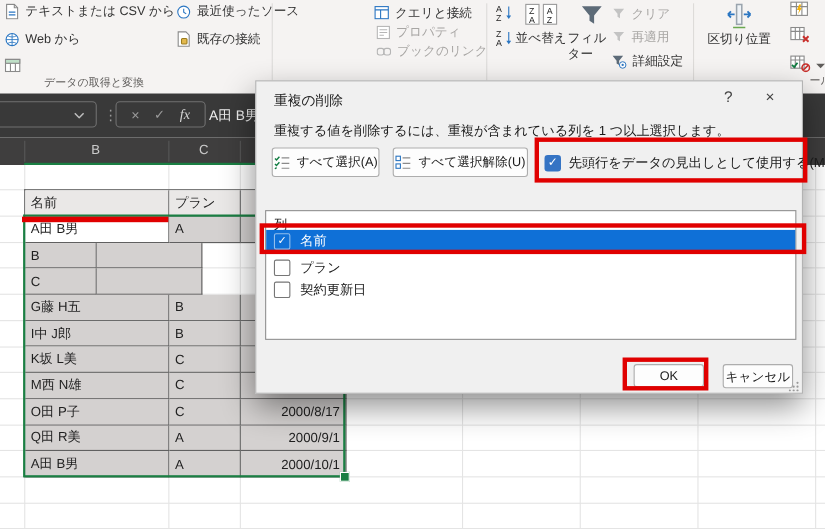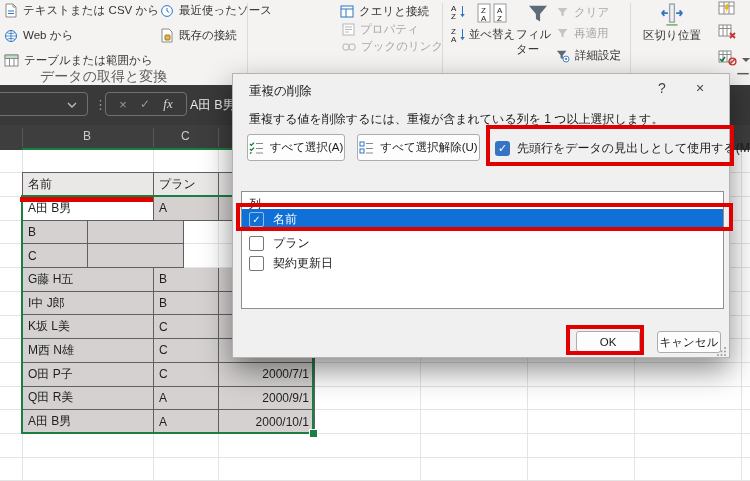--- a/index.html
+++ b/index.html
@@ -5,21 +5,21 @@
   html,body{margin:0;padding:0;background:#fff}
   .screen{position:relative;width:750px;height:481px;overflow:hidden;background:#fff;
           font-family:"Liberation Sans","DejaVu Sans",sans-serif;color:#333}
   .abs{position:absolute}
   
   .ribbon{position:absolute;left:0;top:0;width:750px;height:85px;background:#f5f3f2;font-size:11.5px}
   .ritem{position:absolute;display:flex;align-items:center;gap:5px;white-space:nowrap;color:#333}
   .ritem.dis{color:#a8a6a4}
   .bigbtn{position:absolute;display:flex;flex-direction:column;align-items:center;gap:1px;font-size:11.5px;color:#333}
   .gsep{position:absolute;top:3px;height:76px;width:1px;background:#dddbd9}
-  .glabel{position:absolute;font-size:14px;color:#5f5d5b;white-space:nowrap}
+  .glabel{position:absolute;font-size:10px;color:#5f5d5b;white-space:nowrap}
   .caret{display:inline-block;width:0;height:0;border-left:4px solid transparent;border-right:4px solid transparent;border-top:4px solid #5f5d5b;vertical-align:middle;margin-left:2px}
   .ric{flex:none;display:block}
   
   .frow{position:absolute;left:0;top:85px;width:750px;height:40px;background:#393939}
   .fxbox{position:absolute;top:7px;height:24px;border:1px solid #707070;border-radius:4px;box-sizing:border-box;
          display:flex;align-items:center;justify-content:space-evenly;color:#c9c9c9}
   .dots{position:absolute;left:94px;top:12px;color:#9a9a9a;font-size:13px}
   .fval{position:absolute;left:190px;top:12px;color:#ececec;font-size:12.5px}
   
   .chead{position:absolute;left:0;top:125px;width:750px;height:25px;background:#3f3e3e;color:#cbcbcb;font-size:12px}
@@ -94,21 +94,20 @@
           <rect x="5" y="7" width="5" height="5" rx="1" fill="#e2b84d" stroke="#9a7b1e"></rect>
         </svg>
       <span>既存の接続</span>
     </div>
     <div class="ritem" style="left:4px;top:53px">
       <svg class="ric" width="15" height="13" viewBox="0 0 15 13">
           <rect x="1" y="1" width="13" height="11" fill="#fff" stroke="#8a8a8a"></rect>
           <path d="M1 4.5h13M5.5 1v11M10 1v11" stroke="#8a8a8a"></path>
           <path d="M1 1h13v3.5H1z" fill="#bfe0c8" stroke="#8a8a8a"></path>
         </svg>
-      <span>テーブルまたは範囲から</span>
     </div>
     <div class="glabel" style="left:40px;top:68px">データの取得と変換</div>
 
     <div class="gsep" style="left:247px"></div>
 
     <div class="ritem" style="left:340px;top:4px">
       <svg class="ric" width="14" height="13" viewBox="0 0 14 13">
           <rect x="1" y="1" width="12" height="11" fill="#fff" stroke="#2b76c2"></rect>
           <path d="M1 4h12M6 4v8" stroke="#2b76c2"></path>
         </svg>
@@ -307,21 +306,21 @@
         <div class="cell cd sel"></div>
       </div>
       <div class="trow" style="height:23.7px">
         <div class="cell cb sel">M西 N雄</div>
         <div class="cell cc sel">C</div>
         <div class="cell cd sel"></div>
       </div>
       <div class="trow" style="height:23.7px">
         <div class="cell cb sel">O田 P子</div>
         <div class="cell cc sel">C</div>
-        <div class="cell cd sel">2000/7/1</div>
+        <div class="cell cd sel">2000/8/17</div>
       </div>
       <div class="trow" style="height:23.7px">
         <div class="cell cb sel">Q田 R美</div>
         <div class="cell cc sel">A</div>
         <div class="cell cd sel">2000/9/1</div>
       </div>
       <div class="trow" style="height:23.7px">
         <div class="cell cb sel">A田 B男</div>
         <div class="cell cc sel">A</div>
         <div class="cell cd sel">2000/10/1</div>

